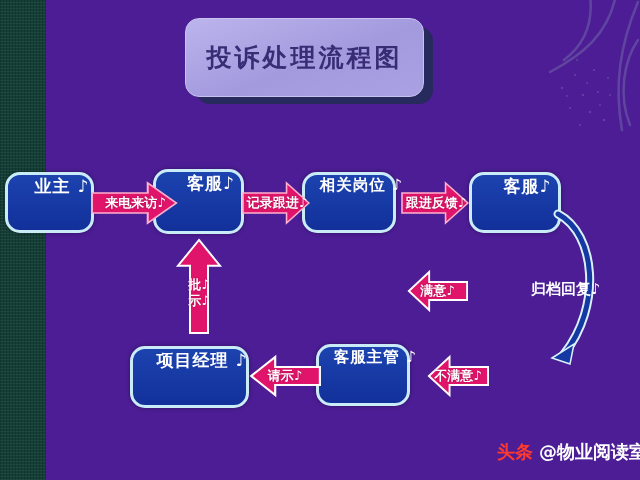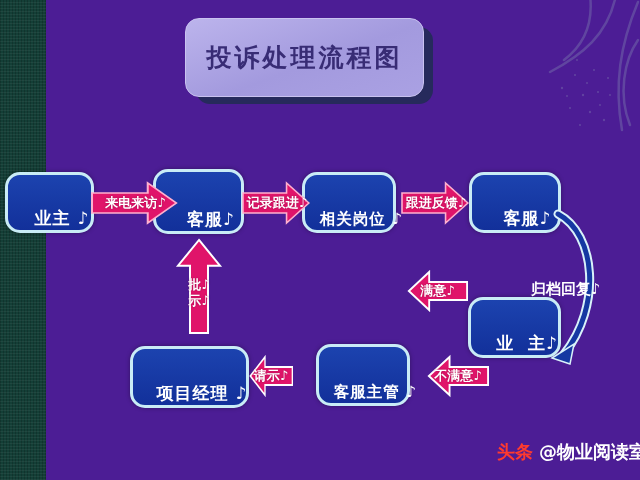--- a/index.html
+++ b/index.html
@@ -33,21 +33,21 @@
   }
   #title-box span{
     color:#382c75;font-size:25px;font-weight:bold;letter-spacing:3px;white-space:nowrap;
   }
 
   
   .node{
     position:absolute;z-index:3;
     background:linear-gradient(180deg,#1c43af 0%,#12309a 100%);
     border:3px solid #c9ecf6;border-radius:15px;
-    display:flex;align-items:flex-end;justify-content:center;
+    display:flex;align-items:flex-start;justify-content:center;
     box-sizing:border-box;
     box-shadow:0 0 4px rgba(0,0,0,0.35);
     padding-left:25px;
   }
   .node .node-label{
     color:#ffffff;font-size:17px;font-weight:bold;letter-spacing:1px;white-space:pre;
   }
   .ellipse{border-radius:50%;}
 
   #n-owner1{left:5px;  top:172px;width:89px; height:61px;}
@@ -66,21 +66,21 @@
   .conn svg{position:absolute;left:0;top:0;width:100%;height:100%;overflow:visible;}
   .conn-label{
     position:absolute;left:50%;top:50%;transform:translate(-50%,-50%);
     color:#ffffff;font-size:13px;font-weight:bold;white-space:nowrap;z-index:5;
     text-shadow:0 0 2px rgba(120,0,50,0.6);
   }
   #a-call    {left:92px; top:180px;width:87px;height:46px;text-decoration:underline;}
   #a-record  {left:243px;top:180px;width:68px;height:46px;}
   #a-feedback{left:402px;top:180px;width:68px;height:46px;}
   #a-satisfied{left:407px;top:269px;width:61px;height:44px;}
-  #a-request {left:249px;top:354px;width:44px;height:44px;}
+  #a-request {left:249px;top:354px;width:44px;height:44px;padding-left:28px;}
   #a-notsat  {left:427px;top:354px;width:62px;height:44px;}
   #a-instruct{left:177px;top:239px;width:44px;height:95px;}
   #a-instruct .conn-label{
     top:57%;white-space:pre-line;text-align:center;line-height:1.2;font-size:13px;
   }
 
   
   #curve{position:absolute;left:538px;top:206px;width:72px;height:160px;z-index:3;overflow:visible;}
   #curve-label{
     position:absolute;left:531px;top:280px;z-index:5;
@@ -136,23 +136,20 @@
   <div class="node" id="n-cs1">
     <span class="node-label">客服♪</span>
   </div>
   <div class="node" id="n-related">
     <span class="node-label">相关岗位 ♪</span>
   </div>
   <div class="node" id="n-cs2">
     <span class="node-label">客服♪</span>
   </div>
 
-  <div class="node" id="n-owner2">
-    <span class="node-label">业  主♪</span>
-  </div>
 
   <div class="node" id="n-pm">
     <span class="node-label">项目经理 ♪</span>
   </div>
   <div class="node" id="n-csm">
     <span class="node-label">客服主管 ♪</span>
   </div>
 
   <div class="conn" id="a-call">
     <svg viewBox="0 0 64 46" preserveAspectRatio="none">

